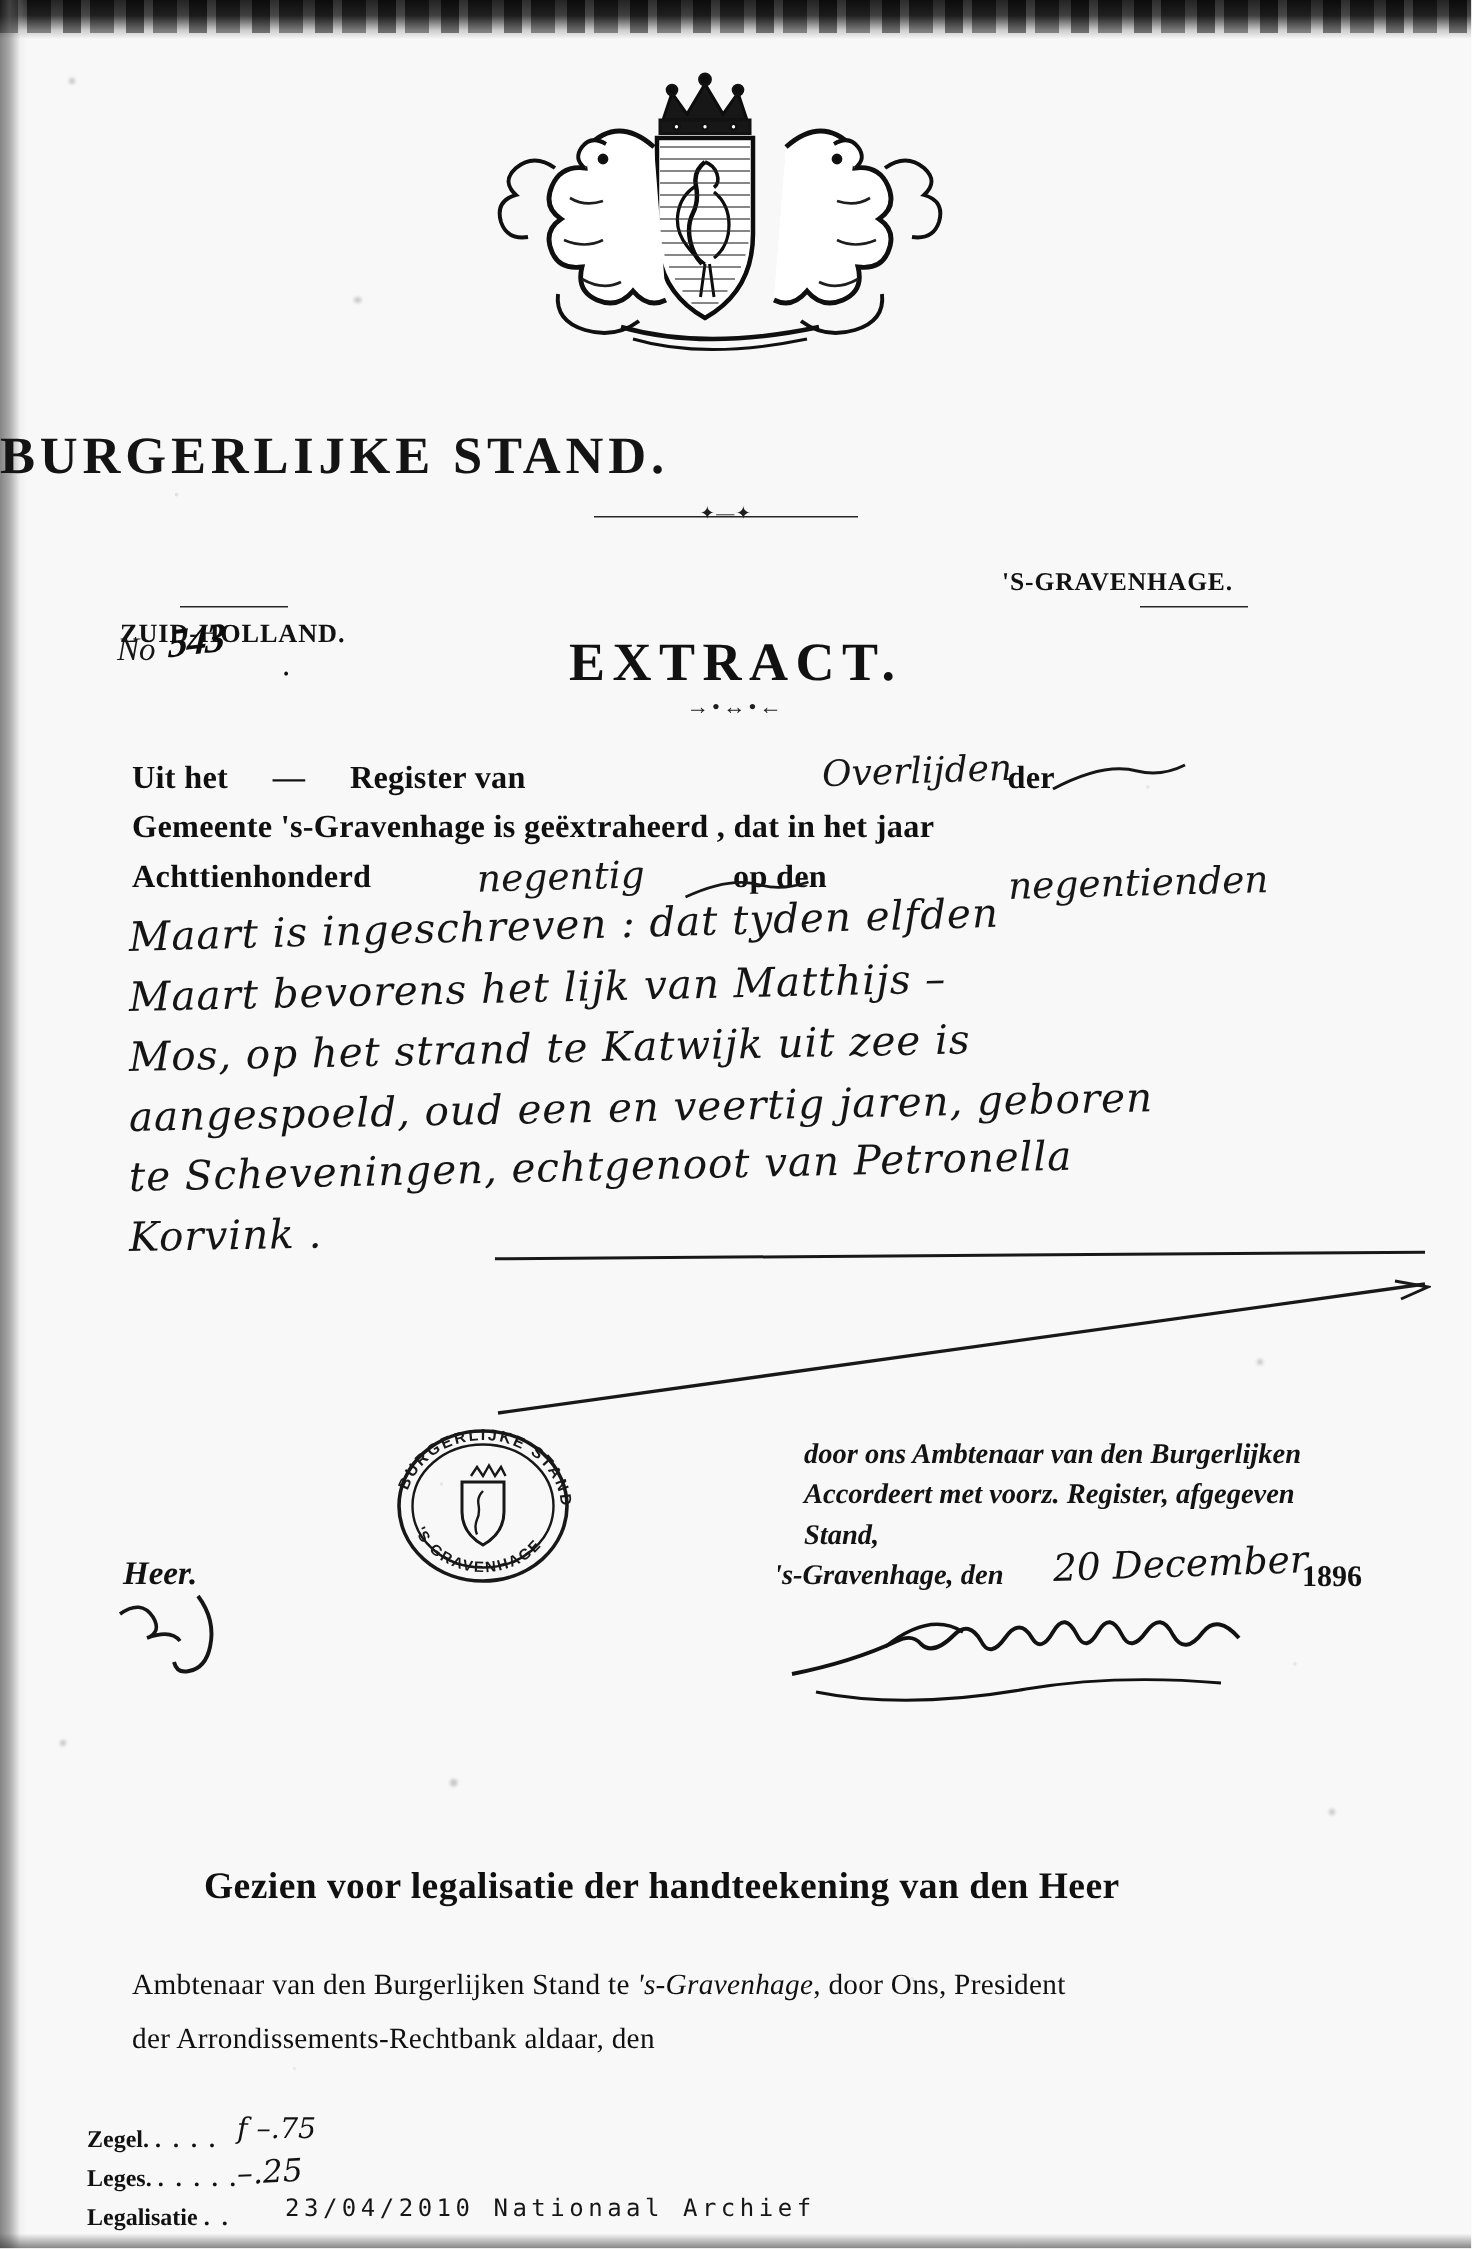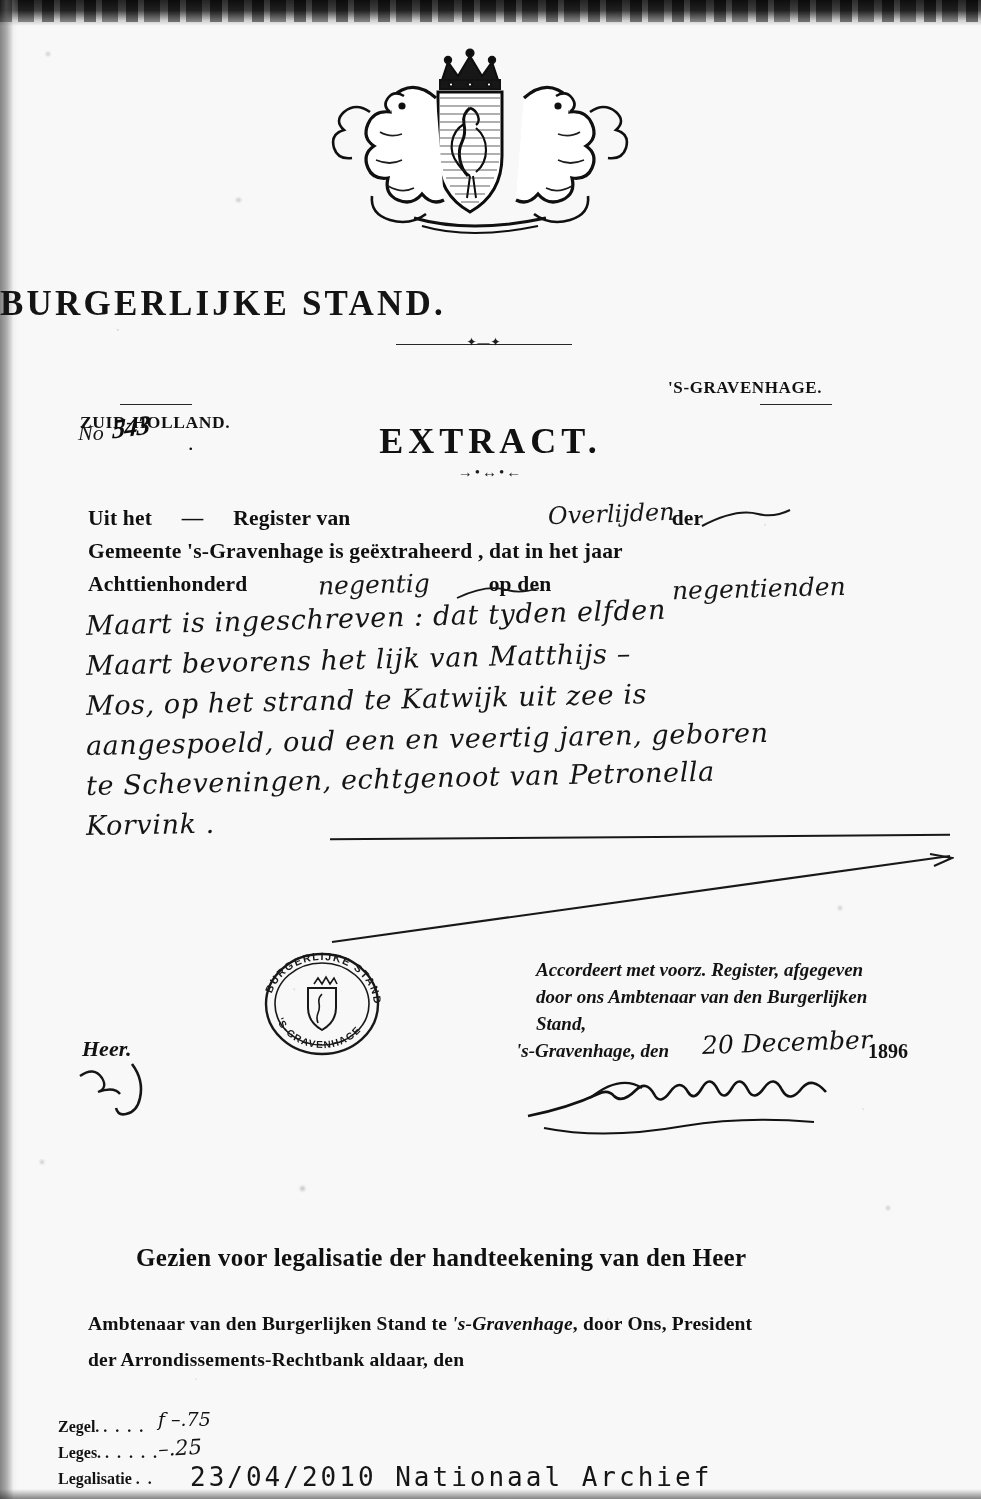--- a/index.html
+++ b/index.html
@@ -341,21 +341,21 @@
     font-weight: bold;
     letter-spacing: .3px;
     color: #141414;
   }
   .legal2 {
     position: absolute;
     top: 1306px;
     left: 88px;
     width: 810px;
     font-size: 19.5px;
-    font-weight: bold;
+    font-weight: normal;
     line-height: 36px;
     letter-spacing: .2px;
     color: #141414;
   }
   .legal2 .it { font-style: italic; }
 
   .fees {
     position: absolute;
     left: 58px;
     top: 1414px;
@@ -384,21 +384,21 @@
     font-size: 21px;
     color: #161616;
     transform: rotate(-3deg);
   }
 
   .footer-stamp {
     position: absolute;
     top: 1462px;
     left: 190px;
     font-family: "DejaVu Sans Mono", monospace;
-    font-size: 26px;
+    font-size: 16px;
     letter-spacing: 3px;
     color: #1a1a1a;
   }
 
   
   .smudge {
     position: absolute;
     background: rgba(0,0,0,.18);
     border-radius: 50%;
     filter: blur(1px);
@@ -537,22 +537,22 @@
         <textPath href="#arcBot" startOffset="10%">'S-GRAVENHAGE</textPath>
       </text>
 
       <path d="M56 44 L84 44 L84 64 Q84 78 70 86 Q56 78 56 64 Z" fill="none" stroke="#1c1c1c" stroke-width="2"></path>
       <path d="M70 50 q-4 4 -3 9 q1 6 -1 10 q-2 5 0 10" stroke="#1c1c1c" stroke-width="1.6" fill="none"></path>
       <path d="M62 40 l4 -6 l4 6 l4 -7 l4 7 l4 -6 l3 6" stroke="#1c1c1c" stroke-width="1.6" fill="none"></path>
     </svg>
   </div>
 
   <div class="accord">
+    <div>door ons Ambtenaar van den Burgerlijken</div>
     <div>Accordeert met voorz. Register, afgegeven</div>
-    <div>door ons Ambtenaar van den Burgerlijken</div>
     <div>Stand,</div>
   </div>
 
   <div class="place-line">'s-Gravenhage, den</div>
   <div class="hw-date">20 December</div>
   <div class="year-print">1896</div>
 
   <svg class="signature" viewBox="0 0 420 80">
     <path d="M8 58 q40 -8 70 -22 q10 -5 16 2 q8 8 22 -6 q10 -10 18 4 q6 12 16 -2 q10 -14 18 0 q6 10 14 -4 q8 -14 16 2 q6 12 14 -2 q8 -14 16 2 q6 12 16 -2 q10 -14 18 2 q8 14 20 -2 q10 -12 24 4" stroke="#161616" stroke-width="2.6" fill="none"></path>
       <path d="M24 70 q60 12 140 -2 q60 -10 130 -4" stroke="#161616" stroke-width="2" fill="none"></path>

